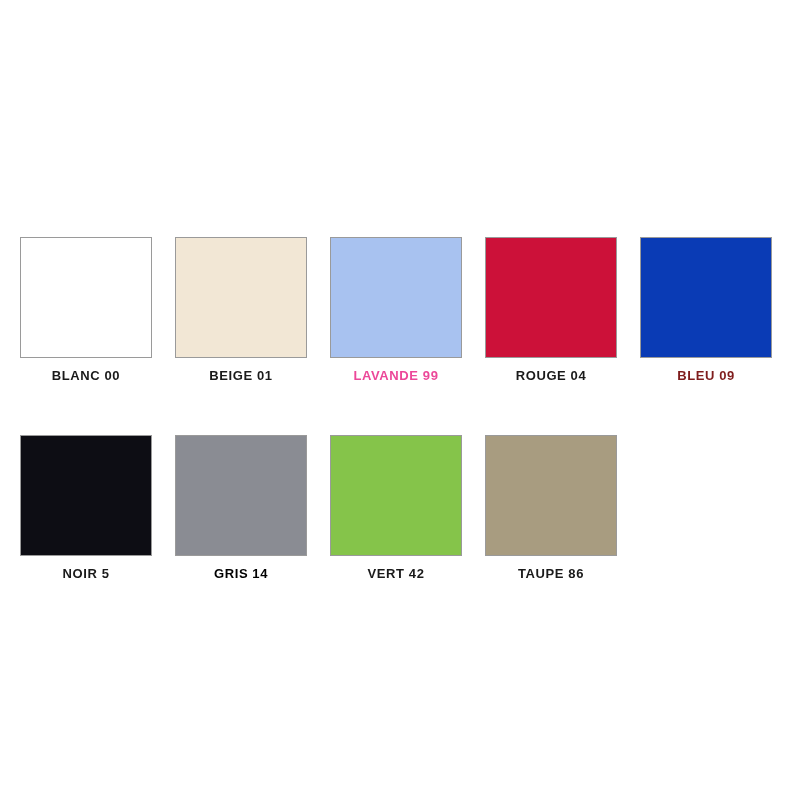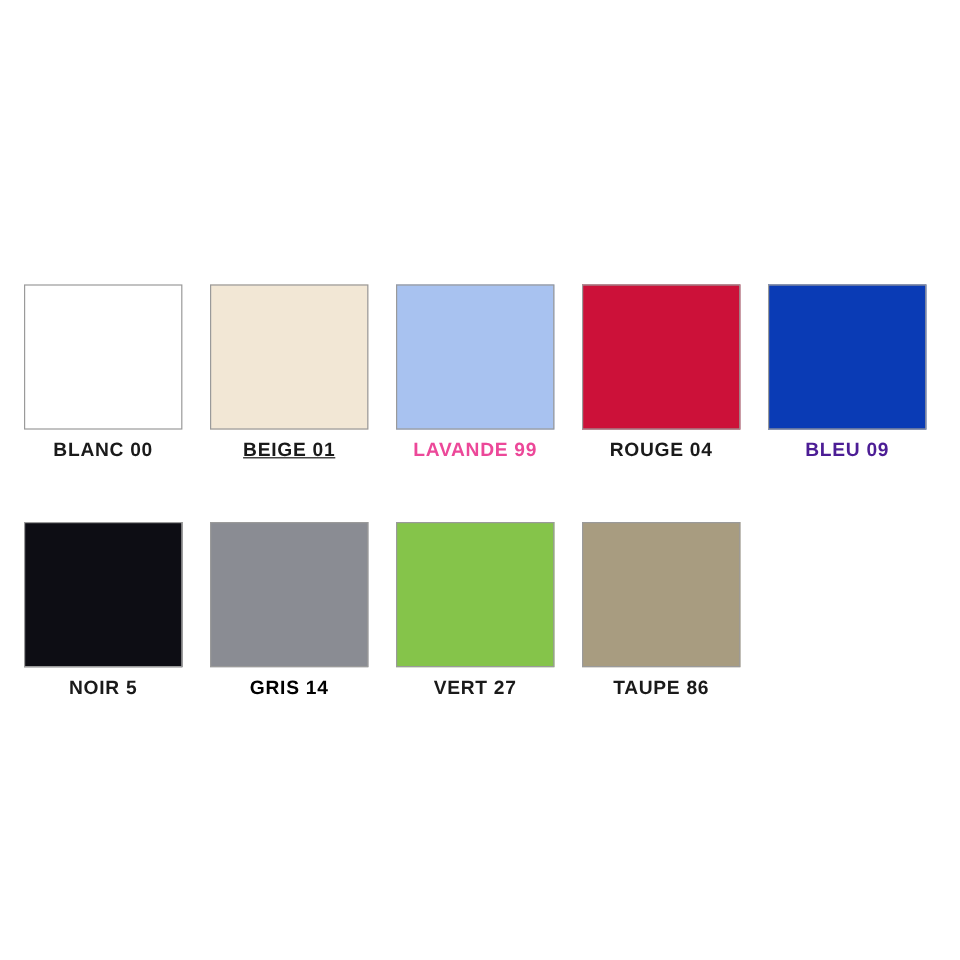--- a/index.html
+++ b/index.html
@@ -56,21 +56,21 @@
   .swatch-chip {
     width: 132px;
     height: 121px;
     box-sizing: border-box;
     border: 1px solid #9a9a9a;
   }
 
   .swatch-label {
     margin-top: 9px;
     font-family: "Liberation Sans", sans-serif;
-    font-size: 16px;
+    font-size: 13px;
     font-weight: bold;
     letter-spacing: 0.6px;
     color: #1a1a1a;
     text-align: center;
     line-height: 18px;
     white-space: nowrap;
   }
 </style>
 </head>
 <body style="background: rgb(255, 255, 255);">
@@ -78,48 +78,48 @@
 <div id="swatch-chart">
   <div class="swatch-grid">
 
     <div class="swatch-row">
       <div class="swatch-cell">
         <div class="swatch-chip" style="background-color: rgb(255, 255, 255); border-color: rgb(154, 154, 154);"></div>
         <div class="swatch-label" style="color: rgb(26, 26, 26);">BLANC 00</div>
       </div>
       <div class="swatch-cell">
         <div class="swatch-chip" style="background-color: rgb(242, 231, 213); border-color: rgb(154, 154, 154);"></div>
-        <div class="swatch-label" style="color: rgb(26, 26, 26); text-decoration: underline;">BEIGE 01</div>
+        <div class="swatch-label" style="color: rgb(26, 26, 26);">BEIGE 01</div>
       </div>
       <div class="swatch-cell">
         <div class="swatch-chip" style="background-color: rgb(168, 194, 240); border-color: rgb(154, 154, 154);"></div>
         <div class="swatch-label" style="color: #ec4899;">LAVANDE 99</div>
       </div>
       <div class="swatch-cell">
         <div class="swatch-chip" style="background-color: rgb(204, 17, 57); border-color: rgb(154, 154, 154);"></div>
         <div class="swatch-label" style="color: rgb(26, 26, 26);">ROUGE 04</div>
       </div>
       <div class="swatch-cell">
         <div class="swatch-chip" style="background-color: rgb(10, 59, 181); border-color: rgb(154, 154, 154);"></div>
-        <div class="swatch-label" style="color: #4c1d95;">BLEU 09</div>
+        <div class="swatch-label" style="color: #7f1d1d;">BLEU 09</div>
       </div>
     </div>
 
     <div class="swatch-row">
       <div class="swatch-cell">
         <div class="swatch-chip" style="background-color: rgb(13, 13, 20); border-color: rgb(154, 154, 154);"></div>
         <div class="swatch-label" style="color: rgb(26, 26, 26);">NOIR 5</div>
       </div>
       <div class="swatch-cell">
         <div class="swatch-chip" style="background-color: rgb(138, 140, 147); border-color: rgb(154, 154, 154);"></div>
         <div class="swatch-label" style="color: #000000;">GRIS 14</div>
       </div>
       <div class="swatch-cell">
         <div class="swatch-chip" style="background-color: rgb(133, 196, 74); border-color: rgb(154, 154, 154);"></div>
-        <div class="swatch-label" style="color: rgb(26, 26, 26);">VERT 27</div>
+        <div class="swatch-label" style="color: rgb(26, 26, 26);">VERT 42</div>
       </div>
       <div class="swatch-cell">
         <div class="swatch-chip" style="background-color: rgb(168, 156, 128); border-color: rgb(154, 154, 154);"></div>
         <div class="swatch-label" style="color: rgb(26, 26, 26);">TAUPE 86</div>
       </div>
     </div>
 
   </div>
 </div>
 

